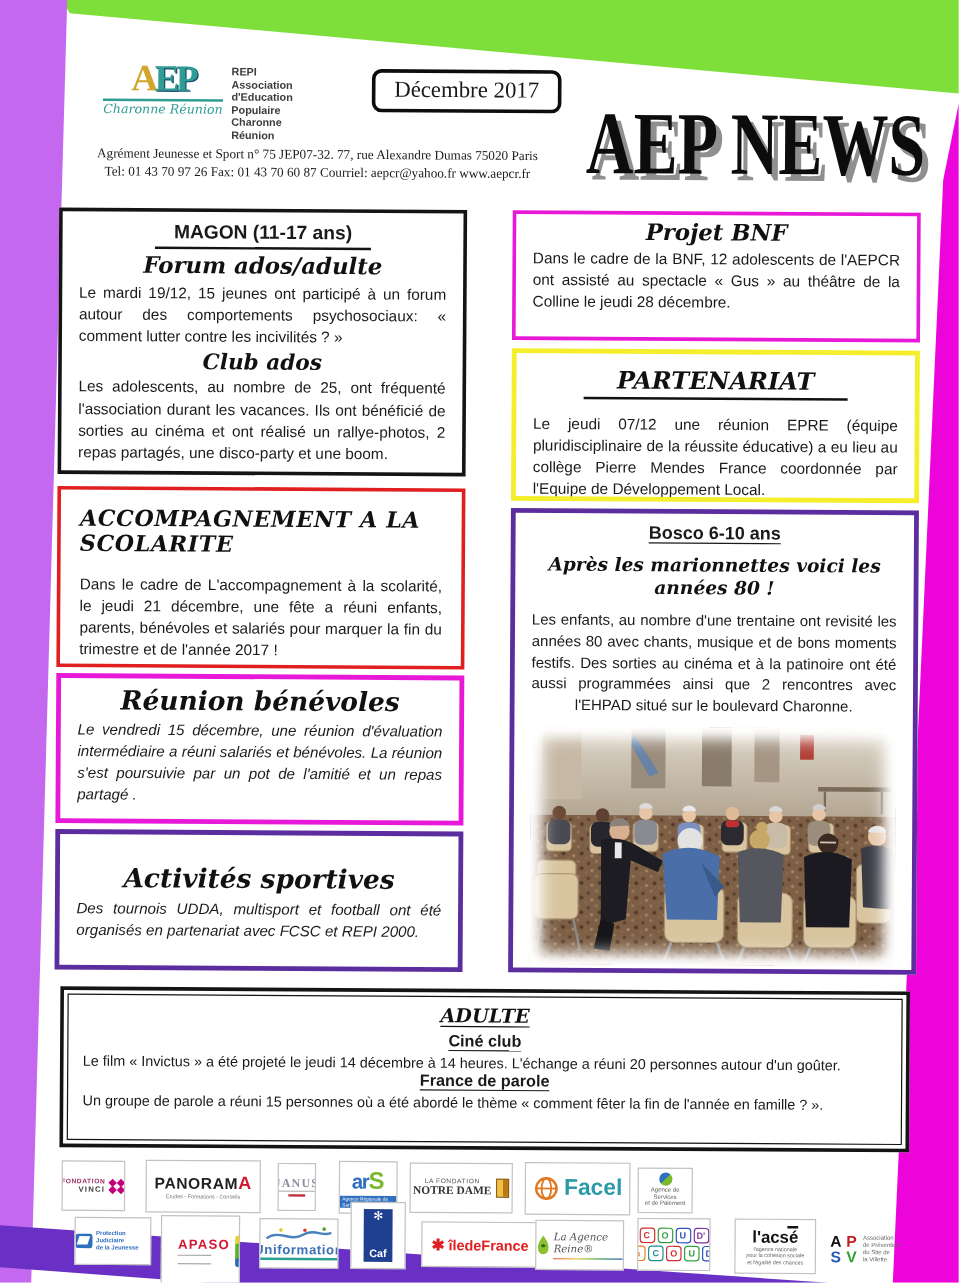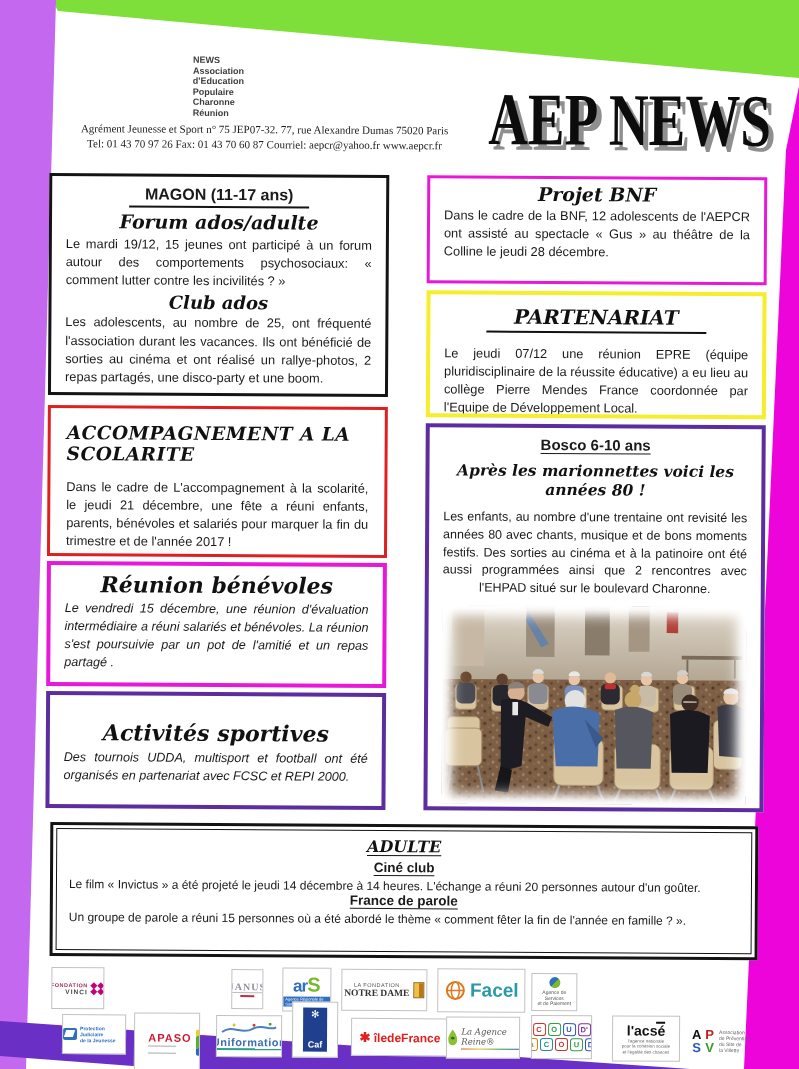--- a/index.html
+++ b/index.html
@@ -124,30 +124,35 @@
 <svg id="bg" width="799" height="1069" viewBox="0 0 799 1069">
   <rect width="799" height="1069" fill="#ffffff"></rect>
   <polygon points="52,0 799,0 799,78 58,11" fill="#7fdf3a"></polygon>
   <polygon points="0,0 56,0 26,1069 0,1069" fill="#c468f0"></polygon>
   <polygon points="799,86 799,1069 744,1069 786,150" fill="#ec04da"></polygon>
   <polygon points="0,1021 690,1069 173,1069 0,1056" fill="#6a2fc4"></polygon>
 </svg>
 
 <div id="content">
 
+  <div class="abs" id="aep-logo">
+    <div class="aep-letters"><span class="l-a">A</span><span class="l-e">E</span><span class="l-p">P</span></div>
+    <div class="aep-caption">Charonne Réunion</div>
+  </div>
 
   <div class="abs" id="org-block">
-    <div>NEWS</div>
+    <div>REPI</div>
     <div>Association</div>
     <div>d'Education</div>
     <div>Populaire</div>
     <div>Charonne</div>
     <div>Réunion</div>
   </div>
 
+  <div class="abs" id="date-box">Décembre 2017</div>
 
   <div class="abs" id="agrement">
     <div>Agrément Jeunesse et Sport n° 75 JEP07-32. 77, rue Alexandre Dumas 75020 Paris</div>
     <div><span>Tel: 01 43 70 97 26   Fax: 01 43 70 60 87 Courriel: aepcr@yahoo.fr </span><span class="site">www.aepcr.fr</span></div>
   </div>
 
   <div class="abs" id="masthead">AEP NEWS</div>
 
   <div class="box b-black" style="left:50px; top:173px; width:340px; height:222px; padding:9px 14px;">
     <div class="h-box"><span>MAGON (11-17 ans)</span></div>
@@ -315,20 +320,24 @@
       <div class="vinci-l2">VINCI</div>
     </div>
     <div class="vinci-dia">
         <i></i>
         <i></i>
         <i></i>
         <i></i>
       </div>
   </div>
 
+  <div class="card" style="left:127px; top:966px; width:96px; height:44px; flex-direction:column;">
+    <div class="pano-main"><span>PANORAM</span><span class="pano-a">A</span></div>
+    <div class="pano-sub">Etudes - Formations - Conseils</div>
+  </div>
 
   <div class="card" style="left:237px; top:968px; width:32px; height:40px; flex-direction:column;">
     <div class="janus">JANUS</div>
     <div class="janus-sub"></div>
   </div>
 
   <div class="card" style="left:288px; top:966px; width:49px; height:44px; flex-direction:column;">
     <div><span class="ars-a">ar</span><span class="ars-s">S</span></div>
     <div class="ars-bar">Agence Régionale de Santé</div>
   </div>

